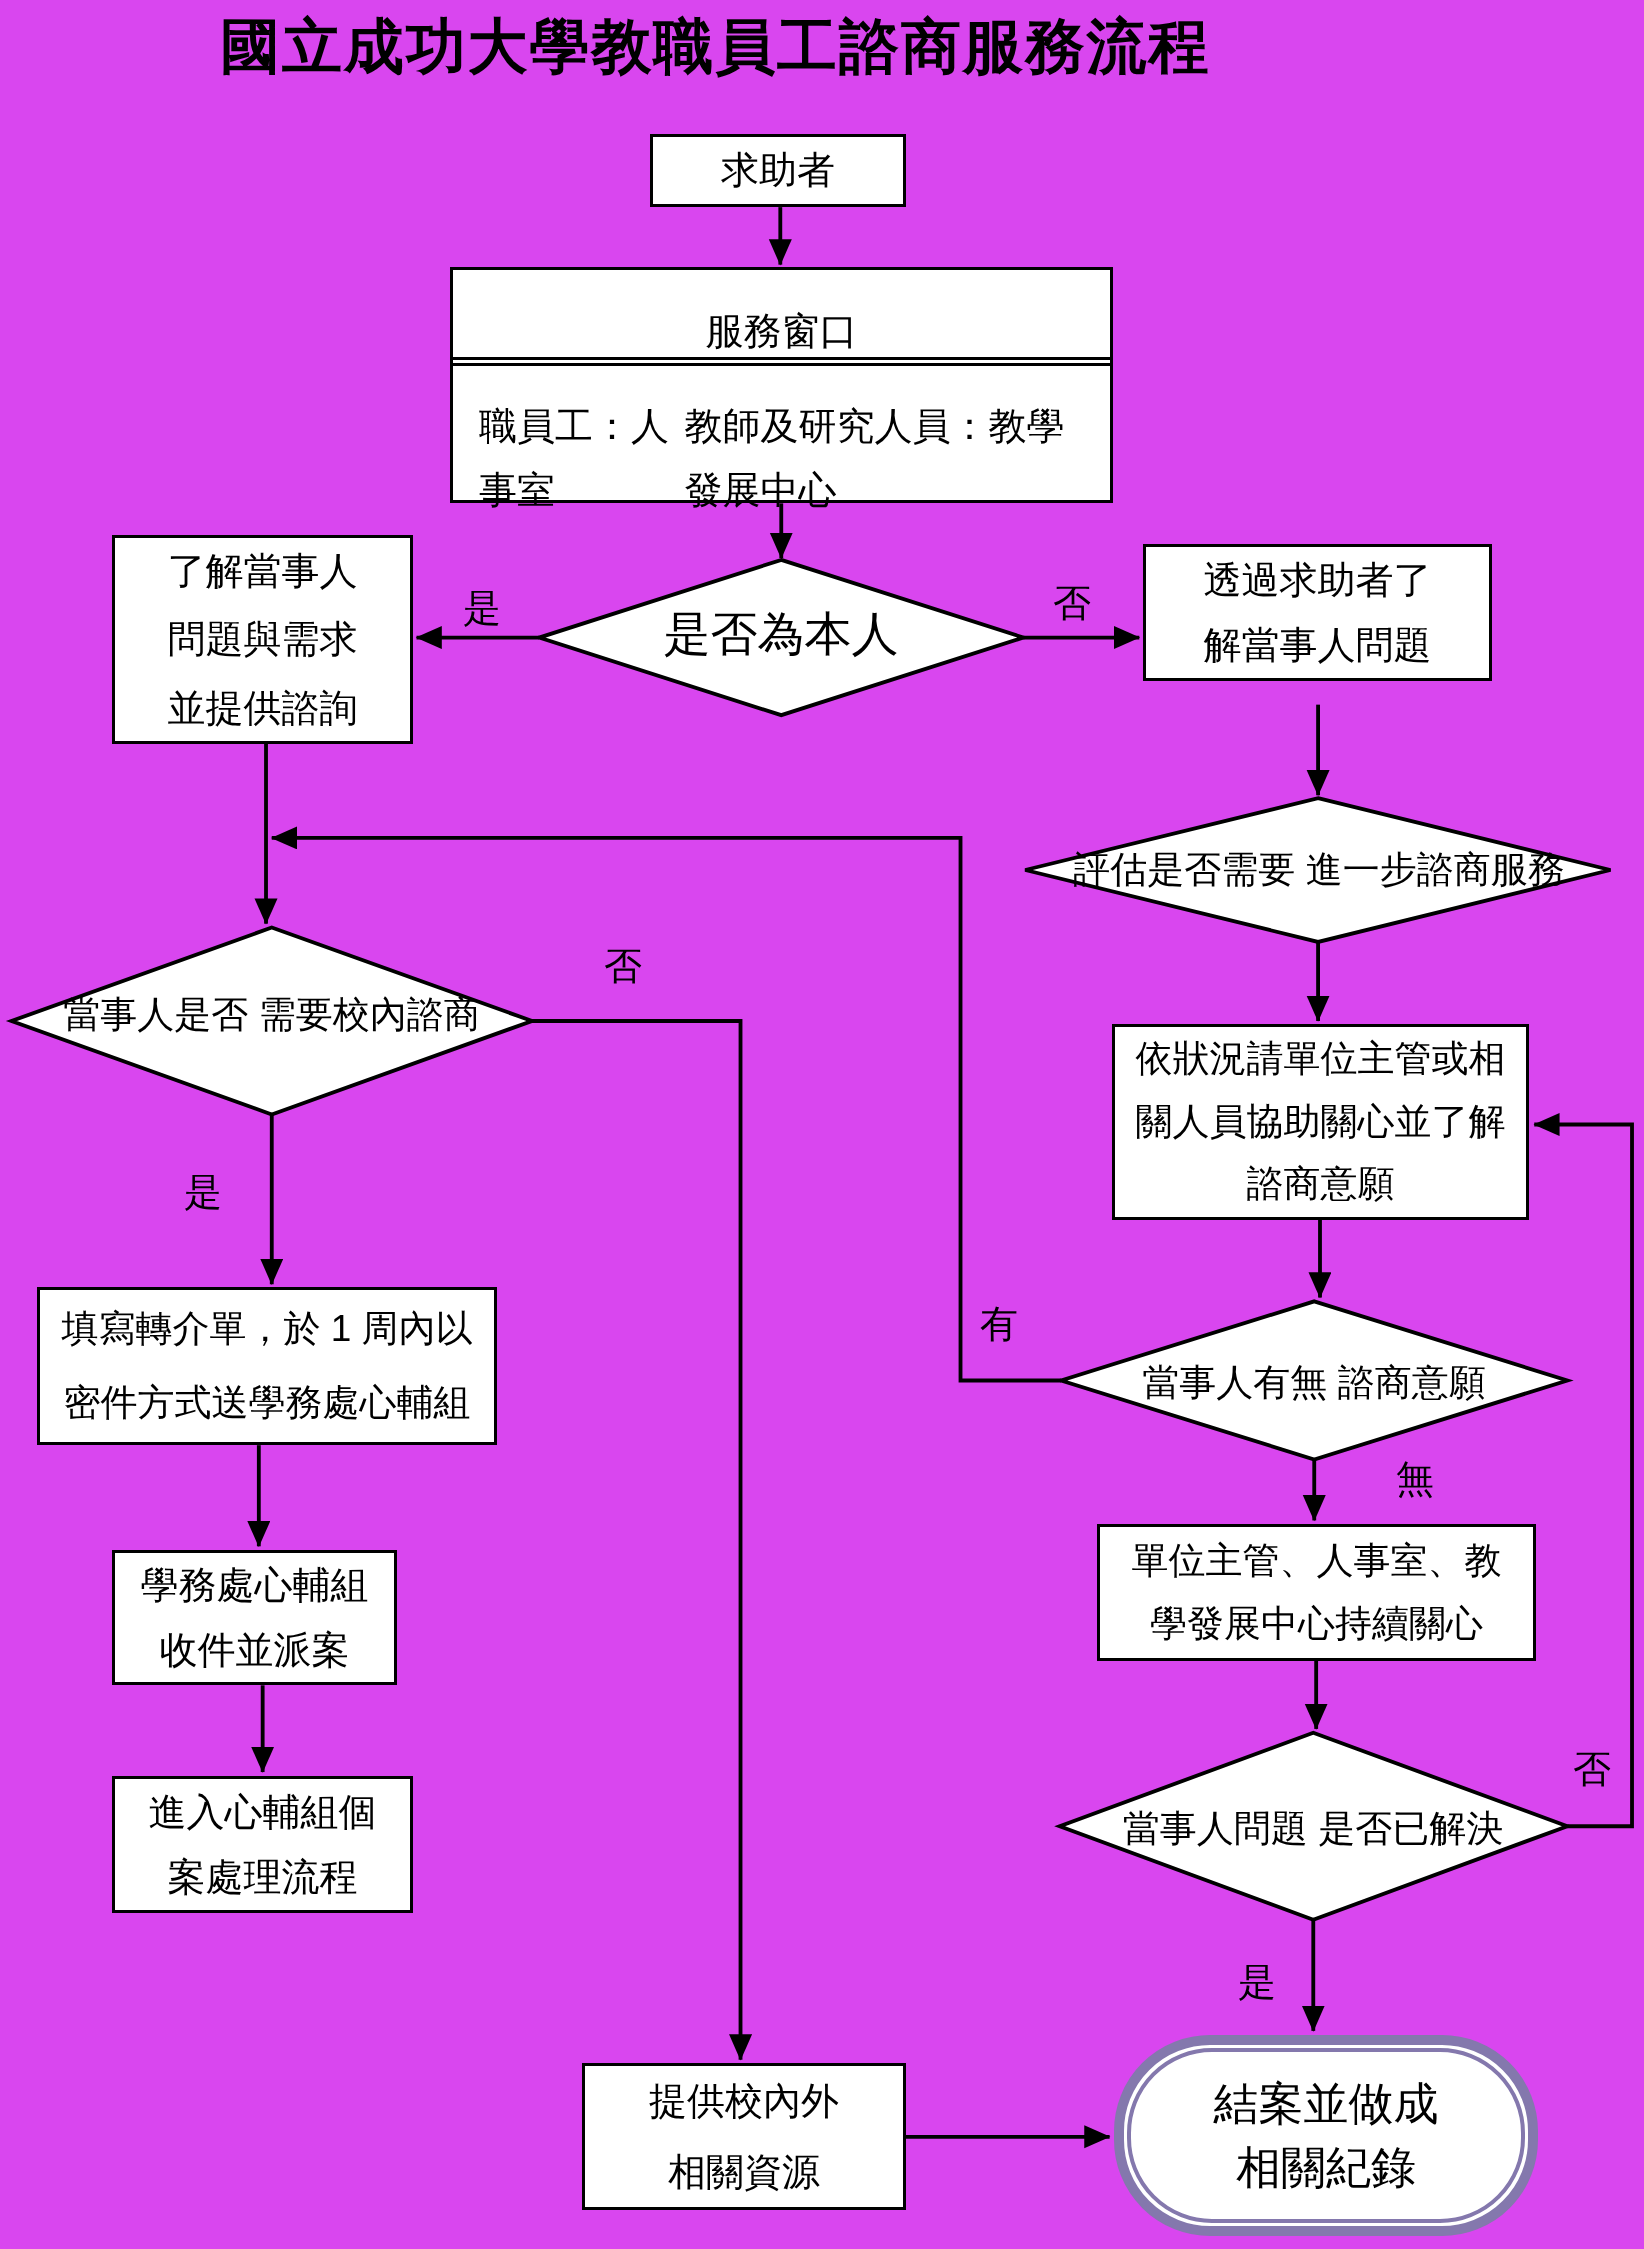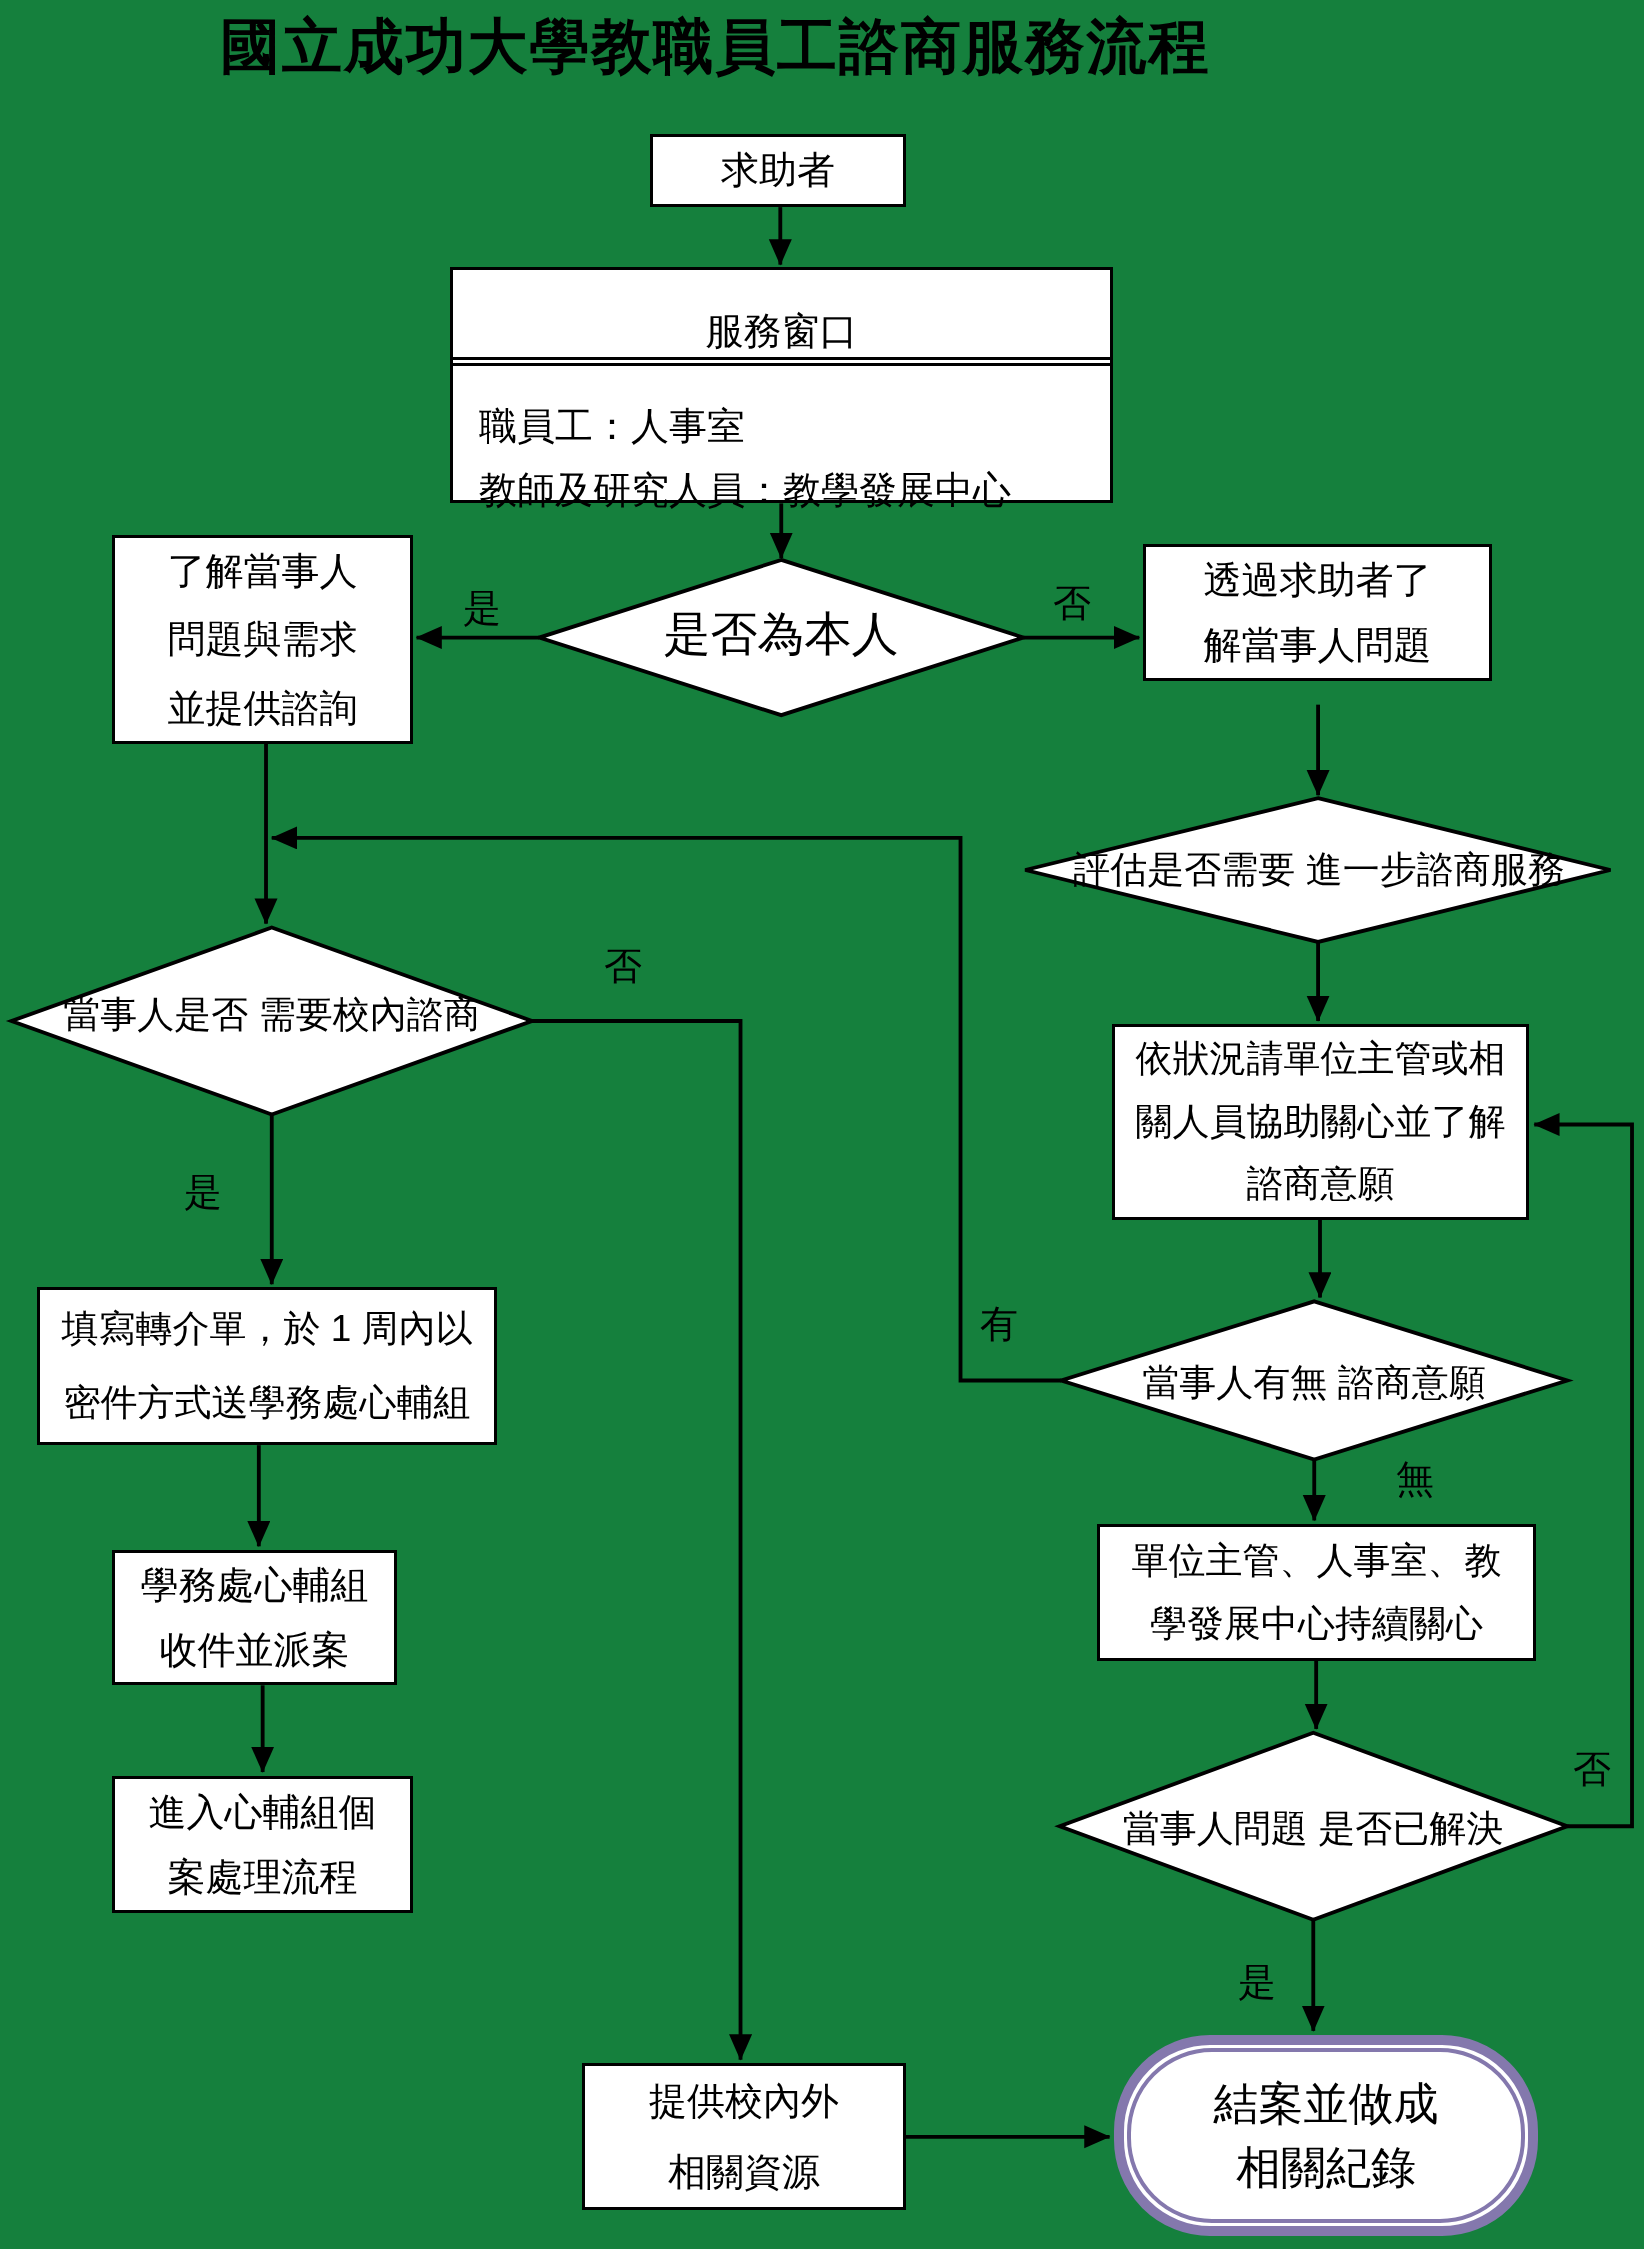--- a/index.html
+++ b/index.html
@@ -1,29 +1,29 @@
 <!DOCTYPE html>
 <html style="font-size:7.7px"><head>
 <meta charset="utf-8">
 <style>
   html,body{margin:0;padding:0;background:#fff;}
-  .page{position:relative;width:1644px;height:2250px;background:#15803d;
+  .page{position:relative;width:1644px;height:2250px;background:#d946ef;
         font-family:"Liberation Sans",sans-serif;color:#000;overflow:hidden;}
   .page-title{position:absolute;left:220px;top:6.7px;font-size:60px;font-weight:bold;
               letter-spacing:1.9px;white-space:nowrap;z-index:3;}
   svg.wires{position:absolute;left:0;top:0;z-index:0;}
   .box{position:absolute;box-sizing:border-box;background:#fff;border:3.8px solid #000;
        display:flex;flex-direction:column;align-items:center;justify-content:center;
        text-align:center;font-size:38px;line-height:1.7;z-index:1;}
   .box .line{display:block;}
   
   .sw{justify-content:flex-start;align-items:stretch;line-height:normal;}
   .sw-header{height:73px;display:flex;align-items:center;justify-content:center;
              border-bottom:3.8px solid #000;font-size:38px;margin-top:36px;}
-  .sw-body{border-top:3.8px solid #000;margin-top:2.9px;flex:1;display:flex;flex-direction:column;
+  .sw-body{border-top:3.8px solid #000;margin-top:2.9px;flex:1;display:flex;flex-direction:row;
            justify-content:flex-start;padding:28px 14.4px 0 26px;text-align:left;
            font-size:38px;line-height:1.7;}
   .referral{font-size:37px;line-height:2.0;}
   .diamond-label{position:absolute;transform:translate(-50%,-50%);text-align:center;
                  font-size:37px;line-height:1.42;white-space:nowrap;z-index:2;}
   .edge-label{position:absolute;transform:translate(-50%,-50%);font-size:38px;z-index:2;}
   .terminal{position:absolute;box-sizing:border-box;background:#fff;border:10.5px solid #8478ad;
             border-radius:96px;z-index:1;}
   .terminal-inner{position:absolute;left:2.9px;top:2.9px;right:2.9px;bottom:2.9px;
                   border:4.3px solid #8478ad;border-radius:85px;display:flex;flex-direction:column;

